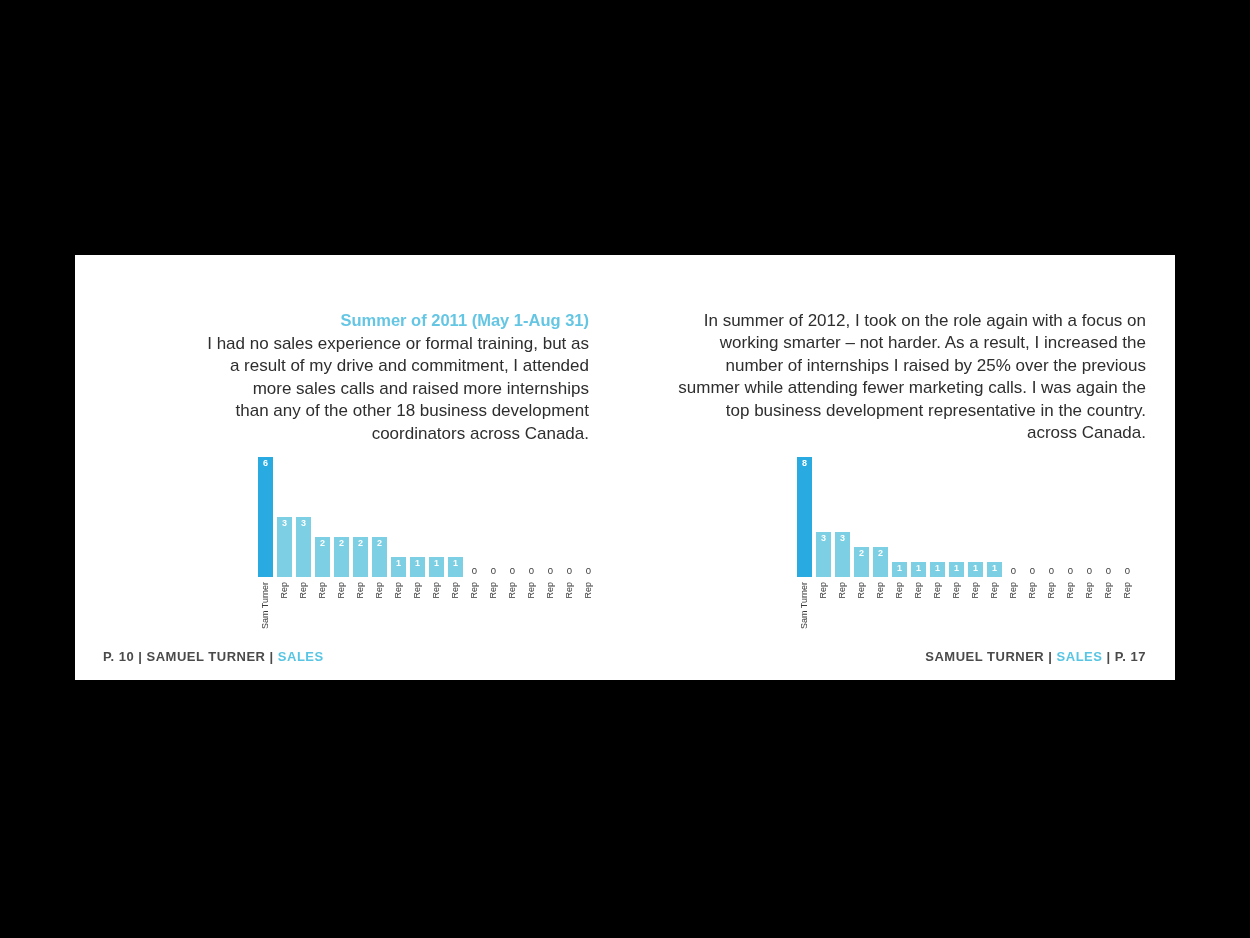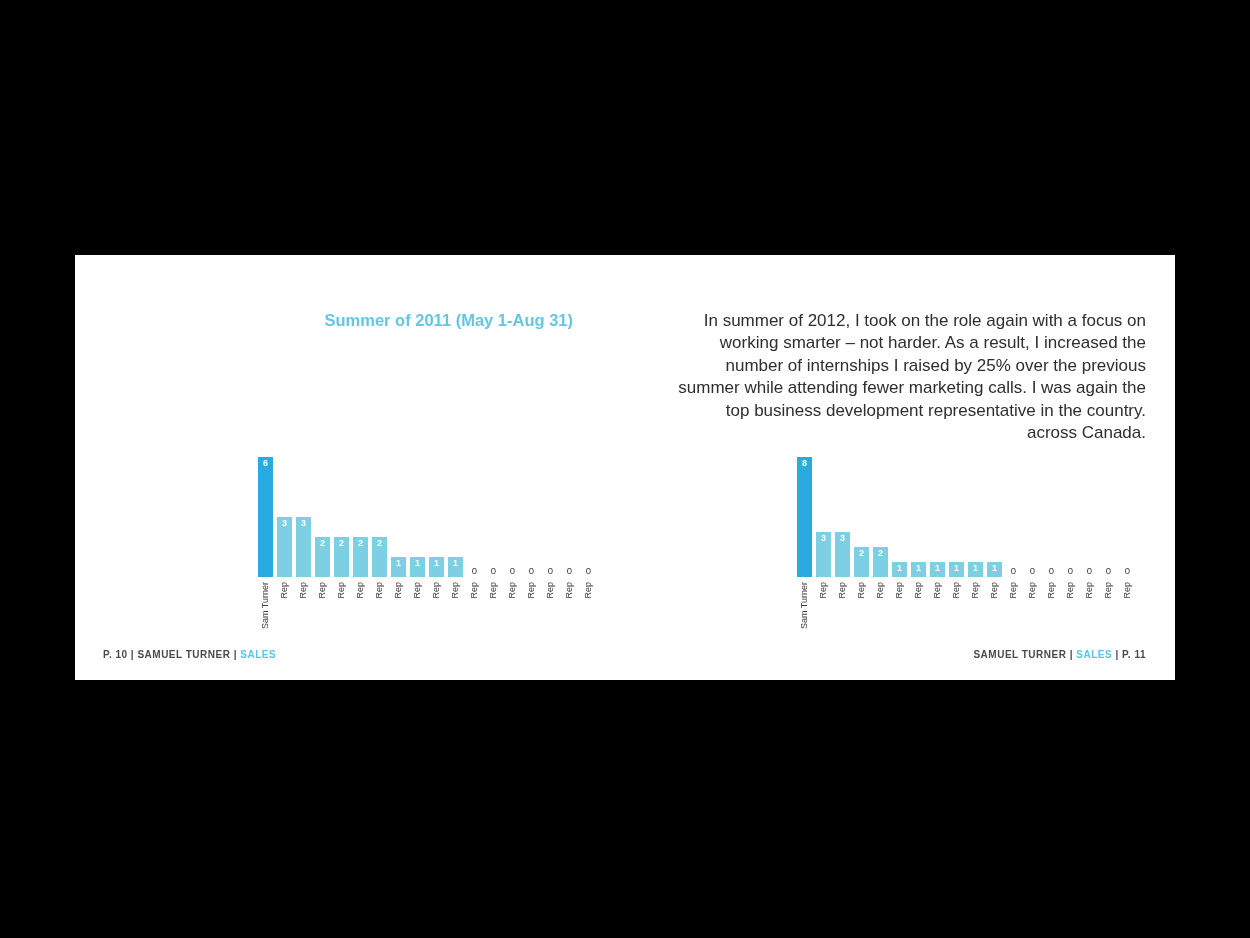--- a/index.html
+++ b/index.html
@@ -13,21 +13,21 @@
   .spread {
     position: absolute; left: 75px; top: 255px;
     width: 1100px; height: 425px;
     background: #ffffff;
   }
   .page { position: absolute; top: 0; height: 100%; width: 550px; }
   .page.left  { left: 0; }
   .page.right { left: 550px; }
 
   .textcol { position: absolute; top: 55px; text-align: right; }
-  .page.left  .textcol { left: 30px; right: 52px; text-align: right; }
+  .page.left  .textcol { left: 30px; right: 36px; text-align: right; }
   .page.right .textcol { left: 18px; right: 29px; }
 
   .title {
     margin: 0 0 3px 0;
     font-size: 16.5px; line-height: 20px; font-weight: bold;
     color: var(--heading-blue, #65C6E4);
   }
   .bodytext {
     margin: 0;
     font-size: 17px; line-height: 22.4px;
@@ -49,35 +49,40 @@
   .cats { display: flex; gap: 4px; margin-top: 5px; }
   .cat  { width: 15px; height: 58px; display: flex; justify-content: center; align-items: flex-start; }
   .cat span {
     writing-mode: vertical-rl; transform: rotate(180deg);
     font-size: 9px; color: var(--label-text, #3B3B3B);
     line-height: 1; white-space: nowrap;
   }
 
   .pfooter {
     position: absolute; top: 394px;
-    font-size: 10px; font-weight: bold; letter-spacing: 0.5px;
+    font-size: 13px; font-weight: bold; letter-spacing: 0.5px;
     color: var(--footer-text, #4A4A4A); white-space: nowrap;
   }
   .page.left  .pfooter { left: 28px; }
   .page.right .pfooter { right: 29px; }
   .pfooter .sales { color: var(--sales-blue, #57C5E3); }
 </style>
 </head>
 <body>
 
 <div class="spread">
 
   <section class="page left">
     <div class="textcol">
       <h2 class="title">Summer of 2011 (May 1-Aug 31)</h2>
+      <p class="bodytext">I had no sales experience or formal training, but as
+a result of my drive and commitment, I attended
+more sales calls and raised more internships
+than any of the other 18 business development
+coordinators across Canada.</p>
     </div>
     <div class="chart">
       <div class="plot">
           <div class="slot">
             <div class="bar hl" style="height: 120px;">
               <span class="val">6</span>
             </div>
           </div>
           <div class="slot">
             <div class="bar" style="height: 60px;">
@@ -349,16 +354,16 @@
             <span>Rep</span>
           </div>
           <div class="cat">
             <span>Rep</span>
           </div>
           <div class="cat">
             <span>Rep</span>
           </div>
         </div>
     </div>
-    <div class="pfooter"><span>SAMUEL TURNER | </span><span class="sales">SALES</span><span> | P. 11</span></div>
+    <div class="pfooter"><span>SAMUEL TURNER | </span><span class="sales">SALES</span><span> | P. 17</span></div>
   </section>
 
 </div>
 
 </body></html>

